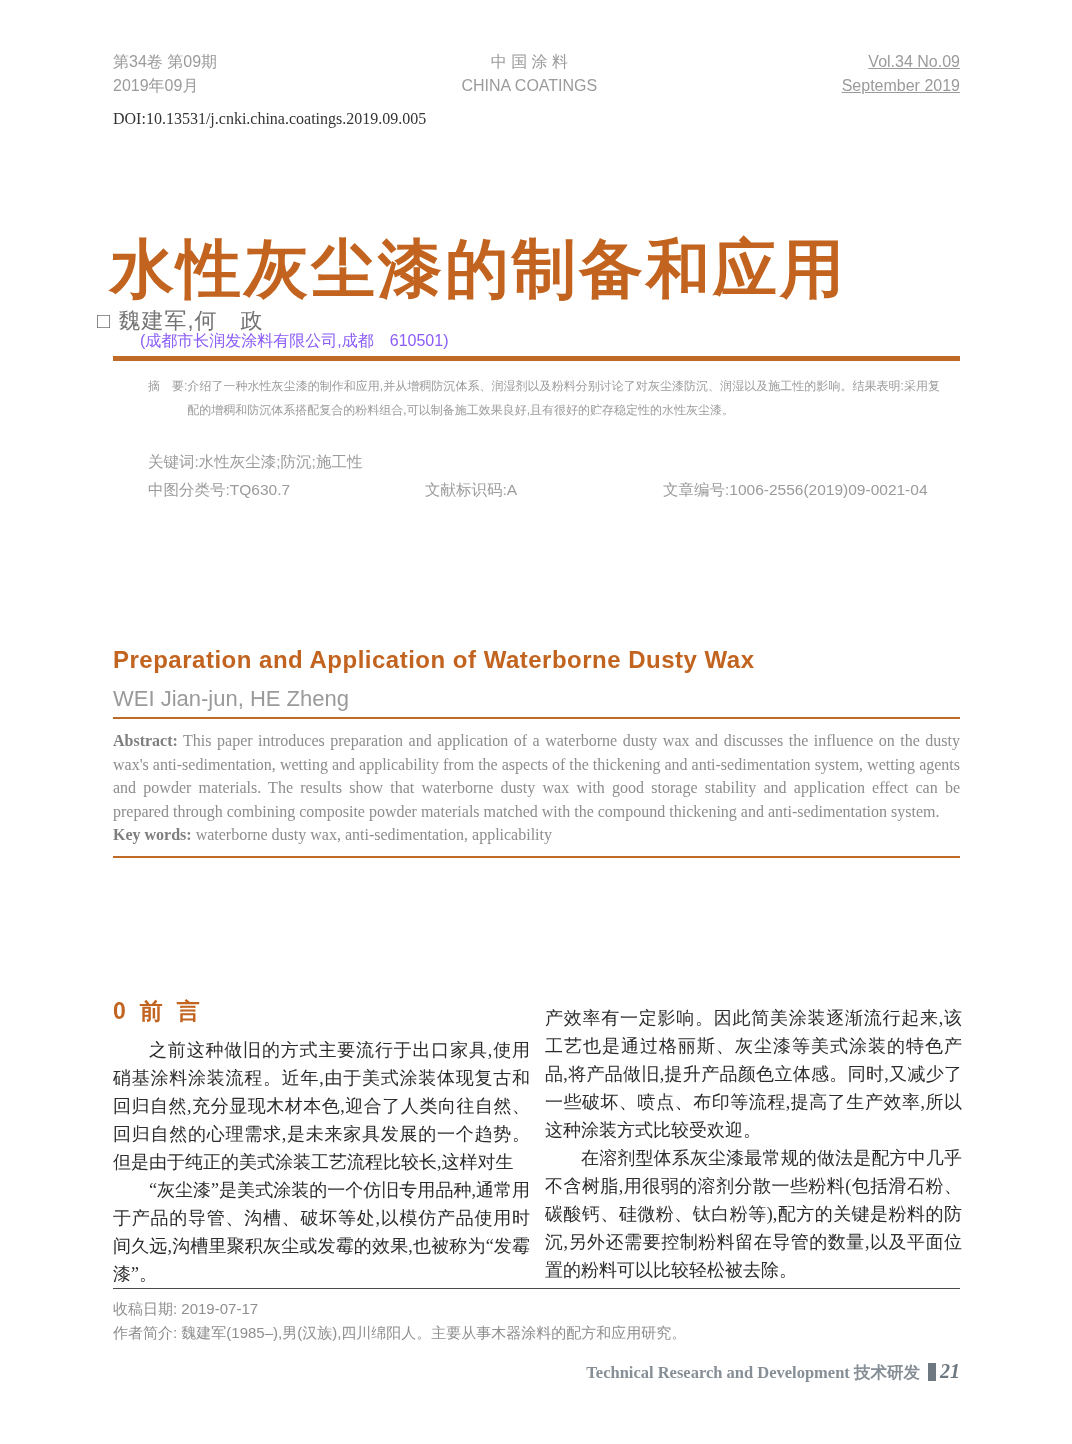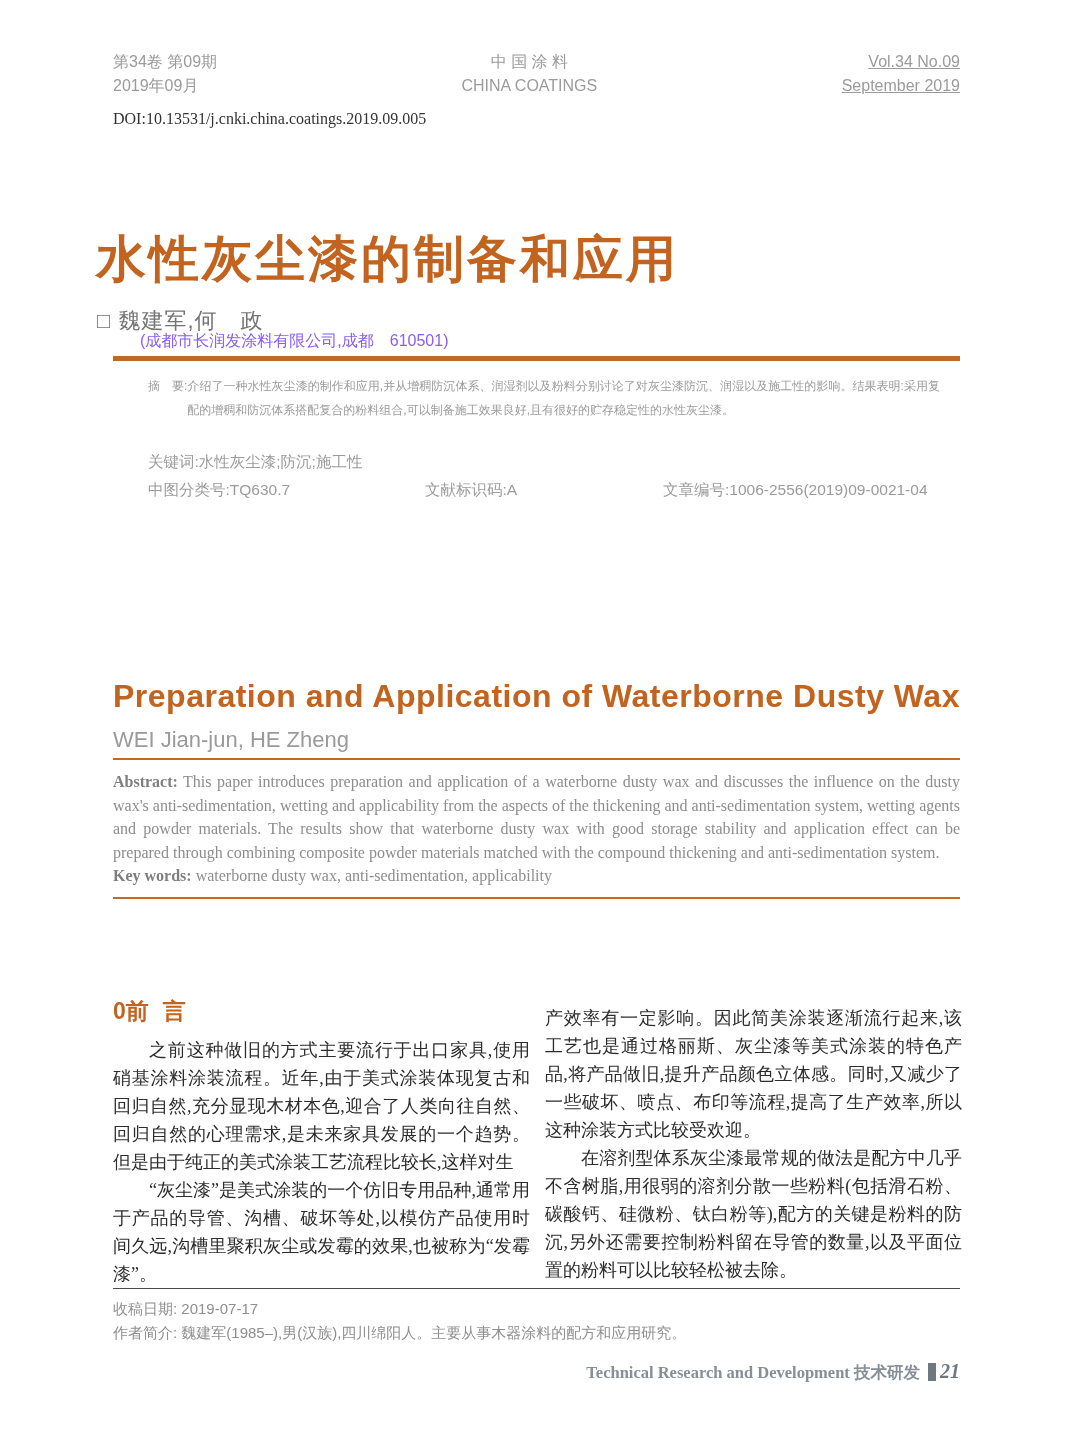--- a/index.html
+++ b/index.html
@@ -19,54 +19,54 @@
 
   
   #header{top:50px;left:113px;width:847px;display:flex;justify-content:space-between;
     color:var(--muted);font-size:16px;line-height:24px;}
   #header .hcol{white-space:nowrap;}
   #header .hcenter{text-align:center;}
   #header .hright{text-align:right;text-decoration:underline;}
   #doi{top:110px;left:113px;font-family:"Liberation Serif", serif;font-size:16px;color:#333;}
 
   
-  #cn-title{top:226px;left:96px;width:860px;font-size:50px;font-weight:bold;
+  #cn-title{top:226px;left:110px;width:860px;font-size:64px;font-weight:bold;
     letter-spacing:3px;color:var(--accent);}
   #cn-authors{top:306px;left:97px;font-size:22px;color:#737373;letter-spacing:1px;}
   #cn-affiliation{top:331px;left:140px;font-size:16px;color:#8b5cf6;}
   #rule-thick{top:356px;left:113px;width:847px;height:5px;background:var(--rule);}
 
   
   #cn-abstract{top:375px;left:148px;width:792px;display:flex;color:var(--muted);
     font-size:12px;line-height:23.5px;}
   #cn-abstract .ab-label{white-space:nowrap;flex-shrink:0;}
   #cn-abstract .ab-text{flex:1;text-align:justify;}
   #cn-keywords{top:452px;left:148px;color:var(--muted);font-size:15.5px;}
   #cn-class{top:480px;left:148px;width:792px;display:grid;
     grid-template-columns:277px 238px auto;color:var(--muted);font-size:15.5px;}
 
   
   #en-block{top:646px;left:113px;width:847px;}
-  .en-title{font-size:32px;font-weight:bold;color:var(--accent);letter-spacing:.5px;margin-bottom:12px;margin-top:32px;}
+  .en-title{font-size:24px;font-weight:bold;color:var(--accent);letter-spacing:.5px;margin-bottom:12px;}
   .en-authors{font-size:22px;color:#9a9a9a;margin-bottom:5px;}
   .en-aff{font-family:"Liberation Serif", serif;font-style:italic;font-size:16.5px;color:#8f8f8f;margin-bottom:9px;}
   .rule-thin{height:2px;background:var(--rule);}
   .en-abstract{margin-top:10px;font-family:"Liberation Serif", serif;font-size:16px;
     color:#8d8d8d;line-height:23.5px;text-align:justify;}
   .en-abstract b, .en-keywords b{color:#7e7e7e;}
   .en-keywords{font-family:"Liberation Serif", serif;font-size:16px;color:#8d8d8d;line-height:23.5px;margin-bottom:9px;}
 
   
   .bodycol{width:417px;font-family:"Liberation Serif", serif;font-size:18px;
     line-height:28px;color:var(--body-text);text-align:justify;}
   #body-left{top:996px;left:113px;}
   #body-right{top:1004px;left:545px;}
   .section-heading{font-family:"Liberation Sans", sans-serif;color:var(--accent);
     font-size:23px;font-weight:bold;line-height:30px;margin-bottom:10px;text-align:left;}
-  .section-heading .sec-title{letter-spacing:14px;}
+  .section-heading .sec-title{letter-spacing:14px;margin-left:14px;}
   .bodycol p.indent{text-indent:2em;}
 
   
   #footnote-divider{top:1288px;left:113px;width:847px;height:1px;background:#4a4a4a;}
   #footnote{top:1297px;left:113px;width:847px;color:#8f8f8f;font-size:15px;line-height:24px;}
   #footer{top:1360px;left:113px;width:847px;text-align:right;
     font-family:"Liberation Serif", serif;font-weight:bold;
     color:var(--footer-gray);font-size:16.5px;}
   #footer .pg-bar{display:inline-block;width:8px;height:18px;background:#6e7881;
     vertical-align:-3px;margin:0 4px 0 8px;}

